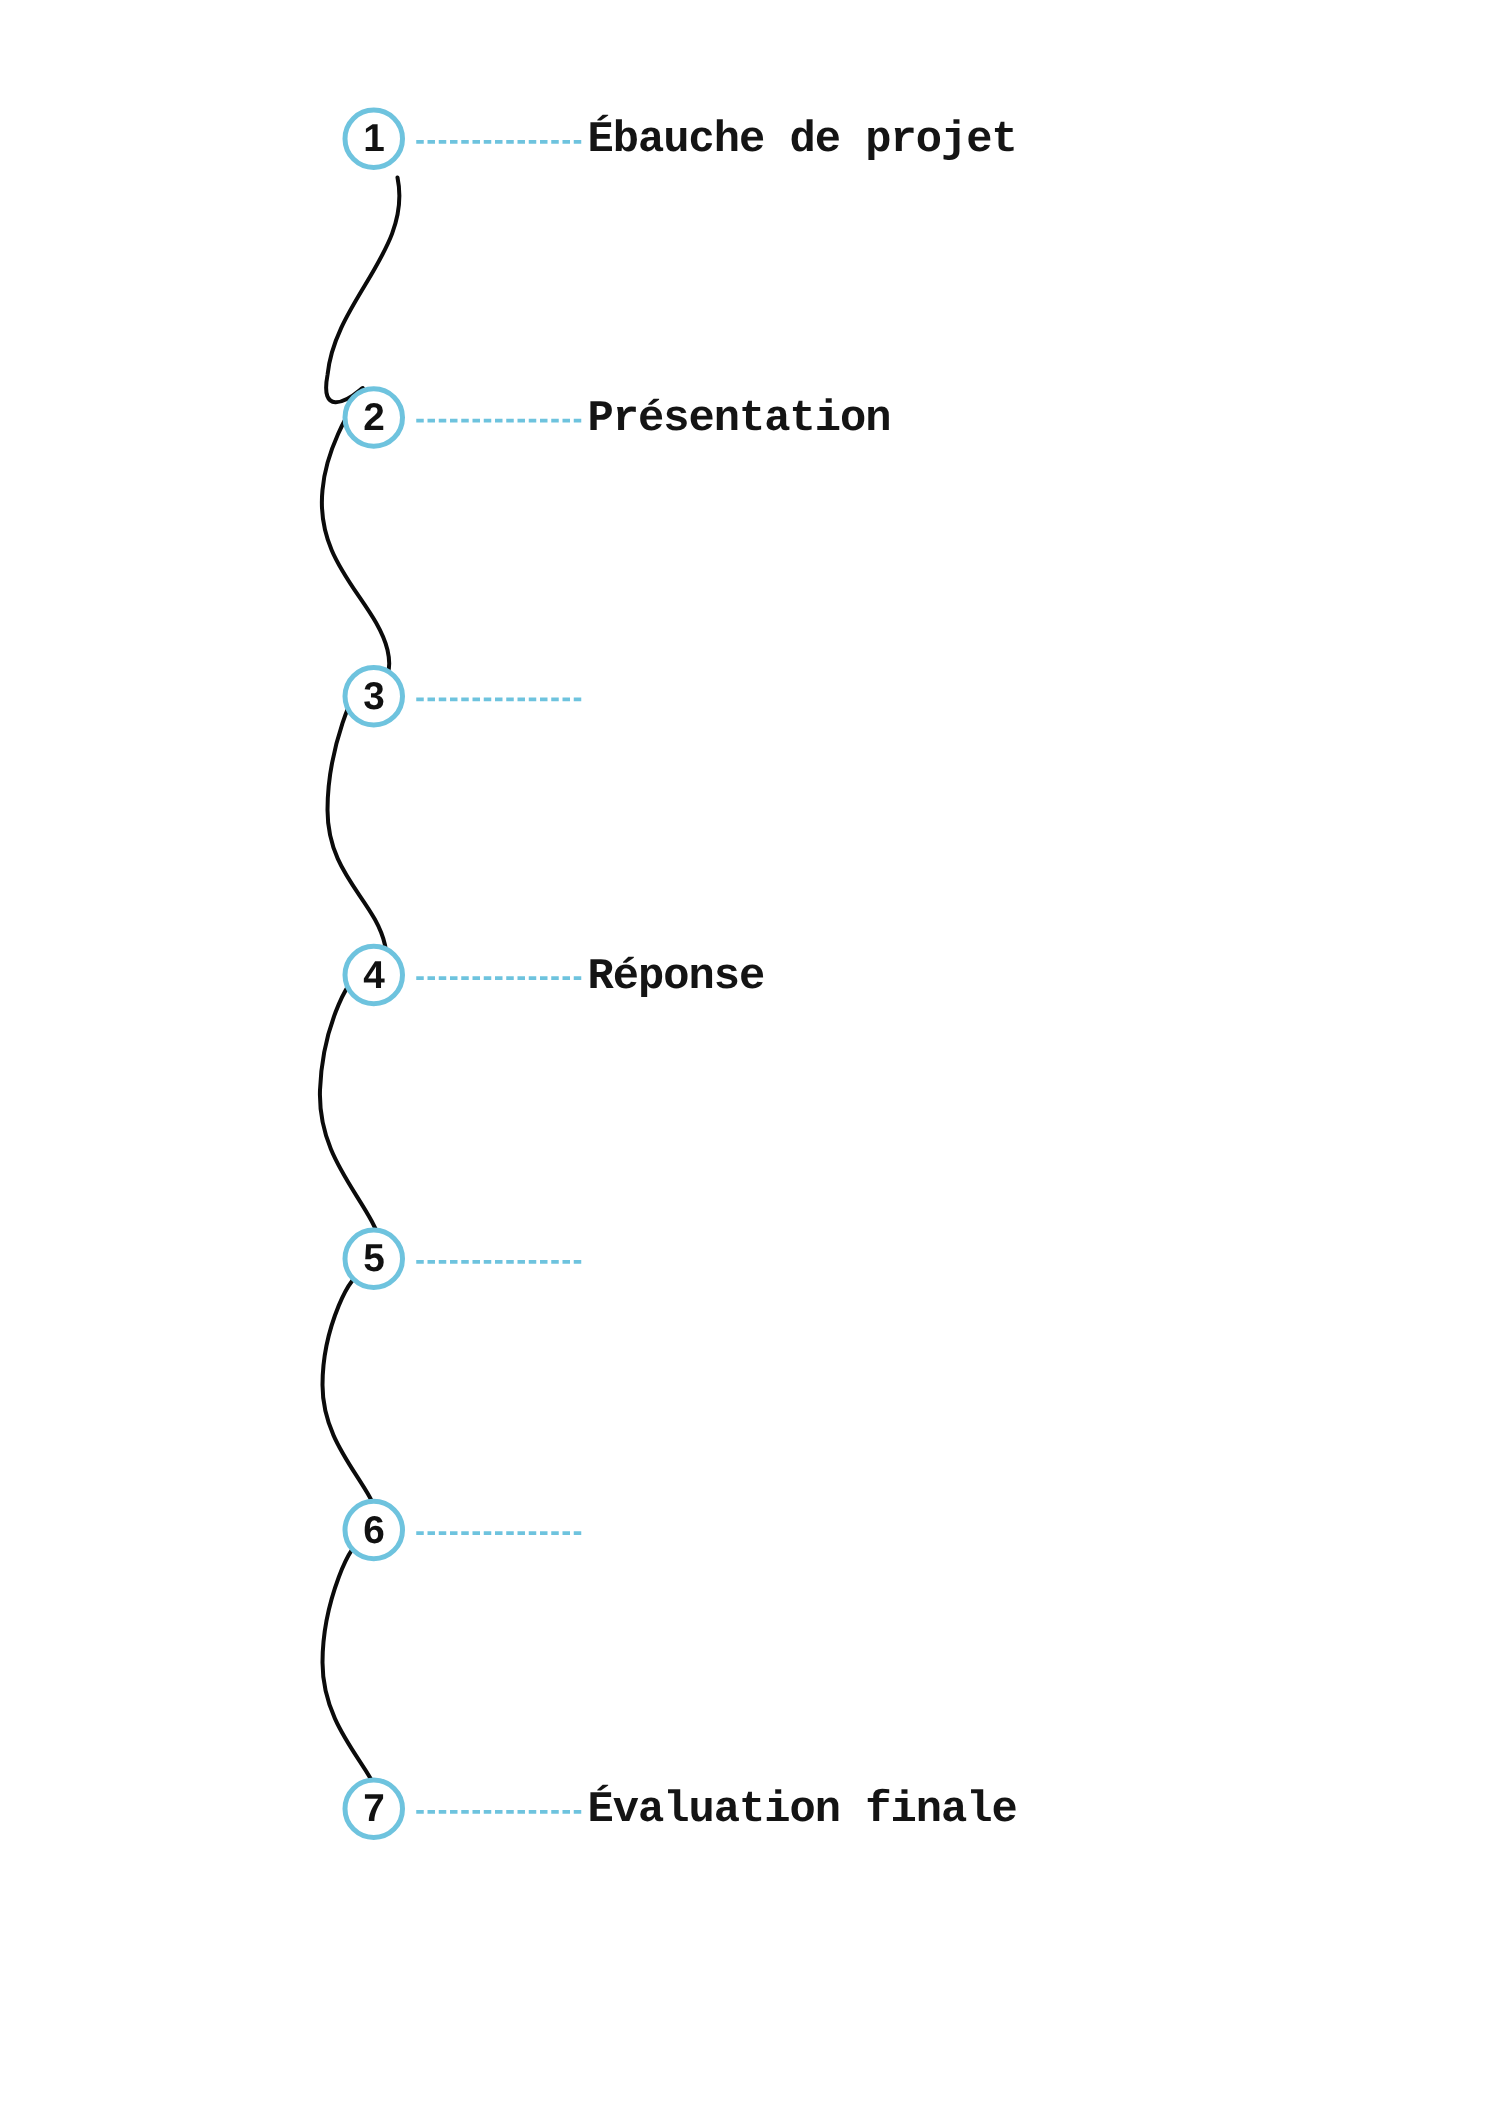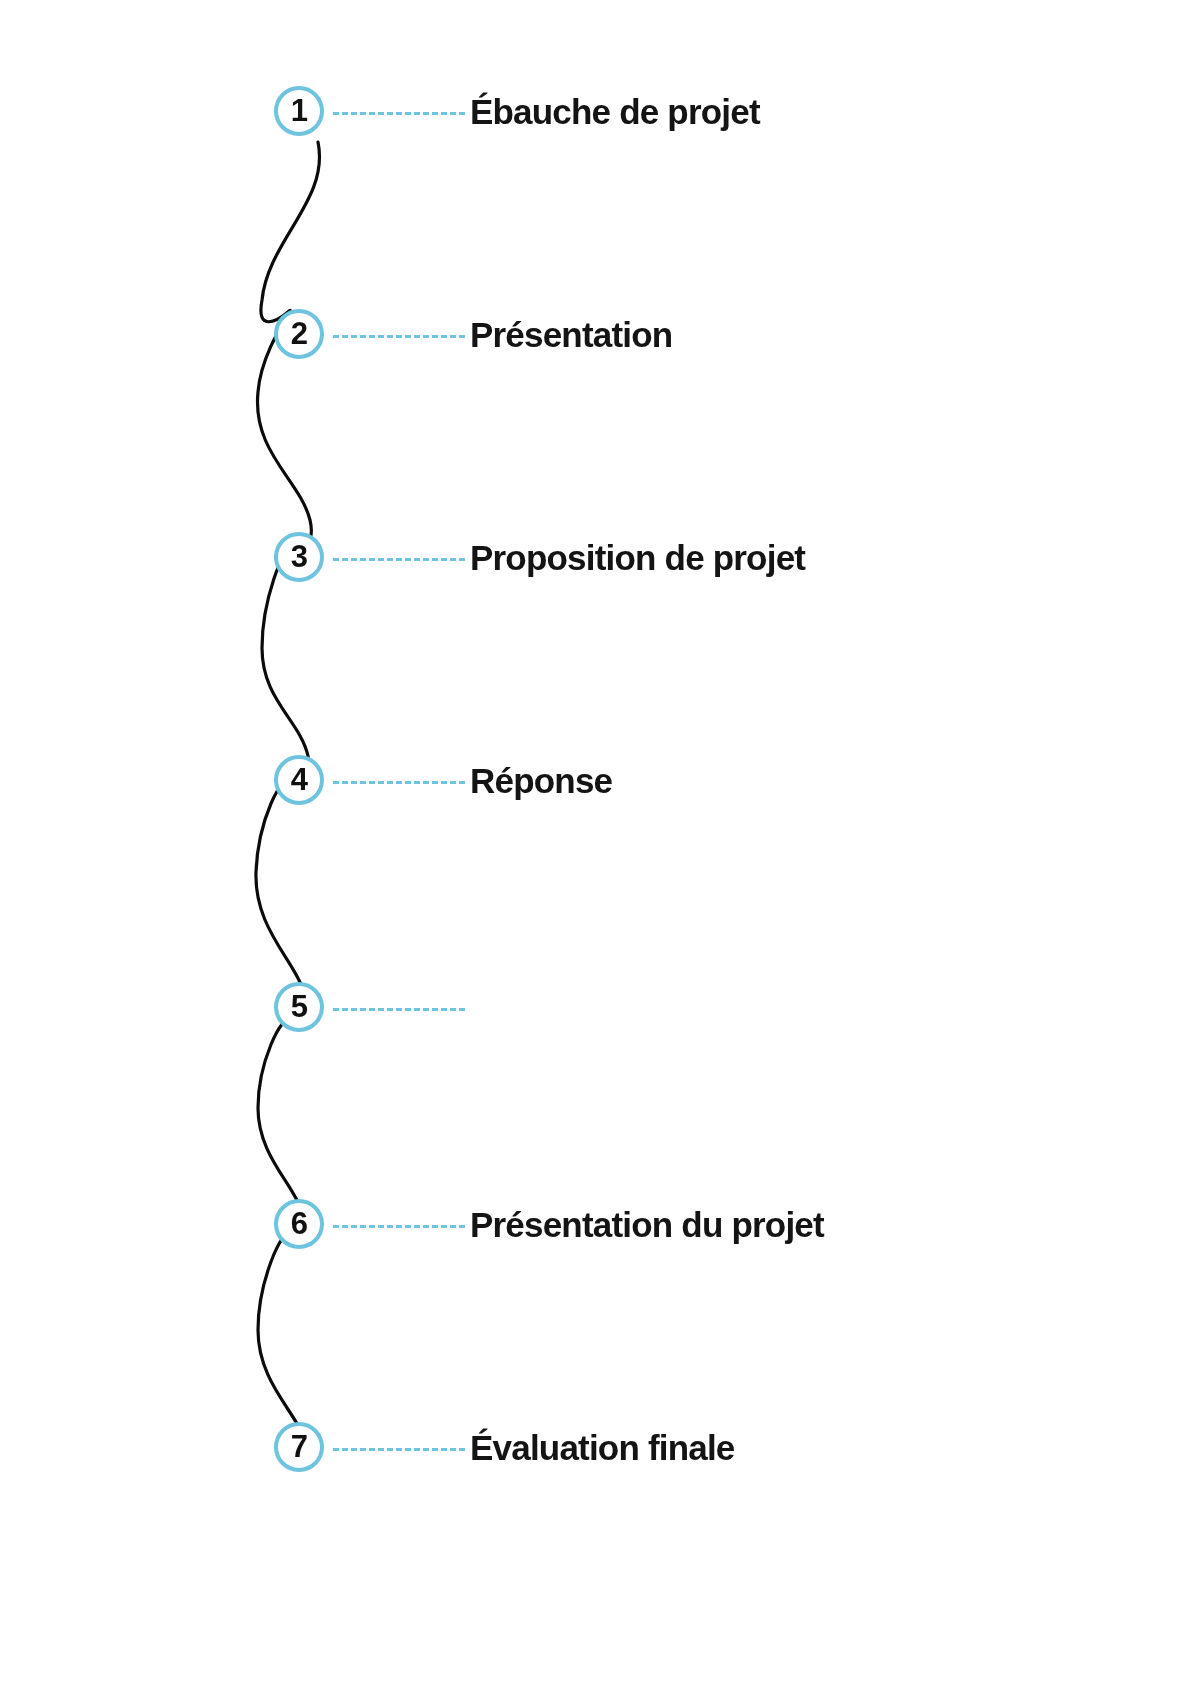--- a/index.html
+++ b/index.html
@@ -67,21 +67,21 @@
     border-top: 3px dashed #6ec3de;
     z-index: 2;
   }
   .step-label {
     position: absolute;
     left: 470px;
     top: 0;
     height: 52px;
     display: flex;
     align-items: center;
-    font-family: Liberation Sans, sans-serif;
+    font-family: Liberation Mono, monospace;
     font-size: 35px;
     font-weight: bold;
     color: #141414;
     letter-spacing: -0.8px;
     white-space: nowrap;
   }
 </style>
 </head>
 <body>
 
@@ -121,21 +121,20 @@
     </div>
     <div class="step-connector"></div>
     <div class="step-label">Présentation</div>
   </div>
 
   <div class="step-row" style="top: 532px;">
     <div class="step-marker">
       <span class="step-number">3</span>
     </div>
     <div class="step-connector"></div>
-    <div class="step-label">Proposition de projet</div>
   </div>
 
   <div class="step-row" style="top: 755px;">
     <div class="step-marker">
       <span class="step-number">4</span>
     </div>
     <div class="step-connector"></div>
     <div class="step-label">Réponse</div>
   </div>
 
@@ -144,21 +143,20 @@
       <span class="step-number">5</span>
     </div>
     <div class="step-connector"></div>
   </div>
 
   <div class="step-row" style="top: 1199px;">
     <div class="step-marker">
       <span class="step-number">6</span>
     </div>
     <div class="step-connector"></div>
-    <div class="step-label">Présentation du projet</div>
   </div>
 
   <div class="step-row" style="top: 1422px;">
     <div class="step-marker">
       <span class="step-number">7</span>
     </div>
     <div class="step-connector"></div>
     <div class="step-label">Évaluation finale</div>
   </div>
 

